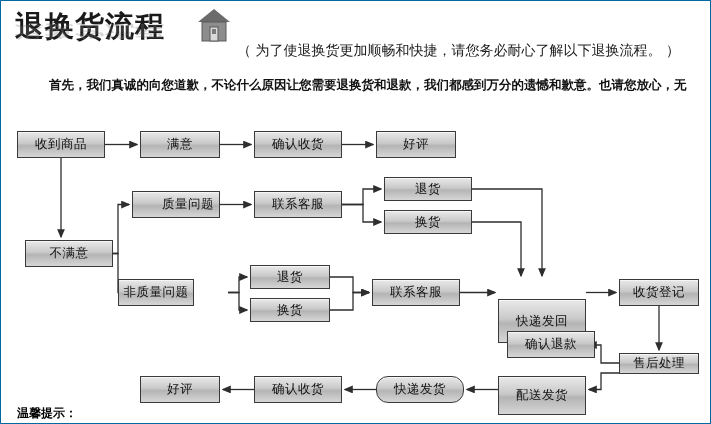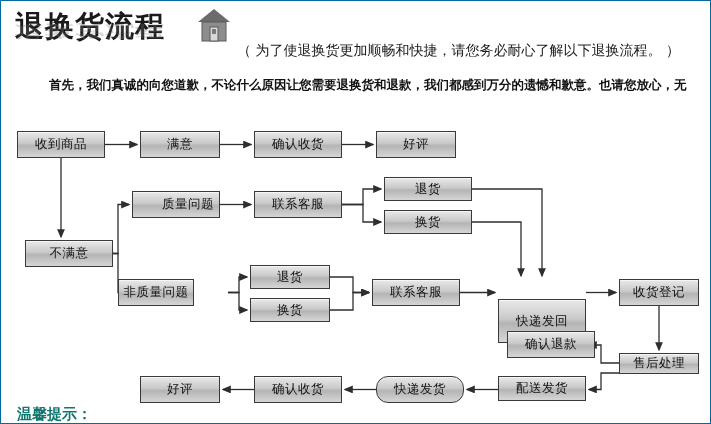--- a/index.html
+++ b/index.html
@@ -99,23 +99,23 @@
     letter-spacing: 0.5px;
     text-align: center;
     box-shadow: 0 1px 0 rgba(255,255,255,0.6) inset;
   }
 
   
   .footer-note {
     position: absolute;
     left: 16px;
     top: 404px;
-    font-size: 15px;
-    font-weight: bold;
-    color: #0f766e;
+    font-size: 12px;
+    font-weight: bold;
+    color: #000000;
   }
 </style>
 </head>
 <body>
 
 <div id="page">
 
   <div class="title">退换货流程</div>
   <div class="title-reflection">退换货流程</div>
 
@@ -193,19 +193,19 @@
   <div class="node" style="left:117px;top:278px;width:76px;height:27px;">非质量问题</div>
   <div class="node" style="left:249px;top:264px;width:80px;height:24px;">退货</div>
   <div class="node" style="left:249px;top:297px;width:80px;height:24px;">换货</div>
 
   <div class="node" style="left:371px;top:278px;width:88px;height:27px;">联系客服</div>
   <div class="node" style="left:497px;top:278px;width:88px;height:44px;margin-top:20px;">快递发回</div>
   <div class="node" style="left:618px;top:278px;width:80px;height:27px;">收货登记</div>
 
   <div class="node" style="left:506px;top:330px;width:88px;height:27px;">确认退款</div>
   <div class="node" style="left:618px;top:352px;width:80px;height:21px;text-align:center;">售后处理</div>
-  <div class="node" style="left:497px;top:375px;width:88px;height:25px;">配送发货</div>
+  <div class="node" style="left:497px;top:375px;width:88px;height:39px;">配送发货</div>
   <div class="node" style="left:375px;top:375px;width:88px;height:27px;border-radius:12px;">快递发货</div>
   <div class="node" style="left:253px;top:375px;width:88px;height:27px;">确认收货</div>
   <div class="node" style="left:139px;top:375px;width:80px;height:27px;">好评</div>
 
   <div class="footer-note">温馨提示：</div>
 </div>
 
 </body></html>

